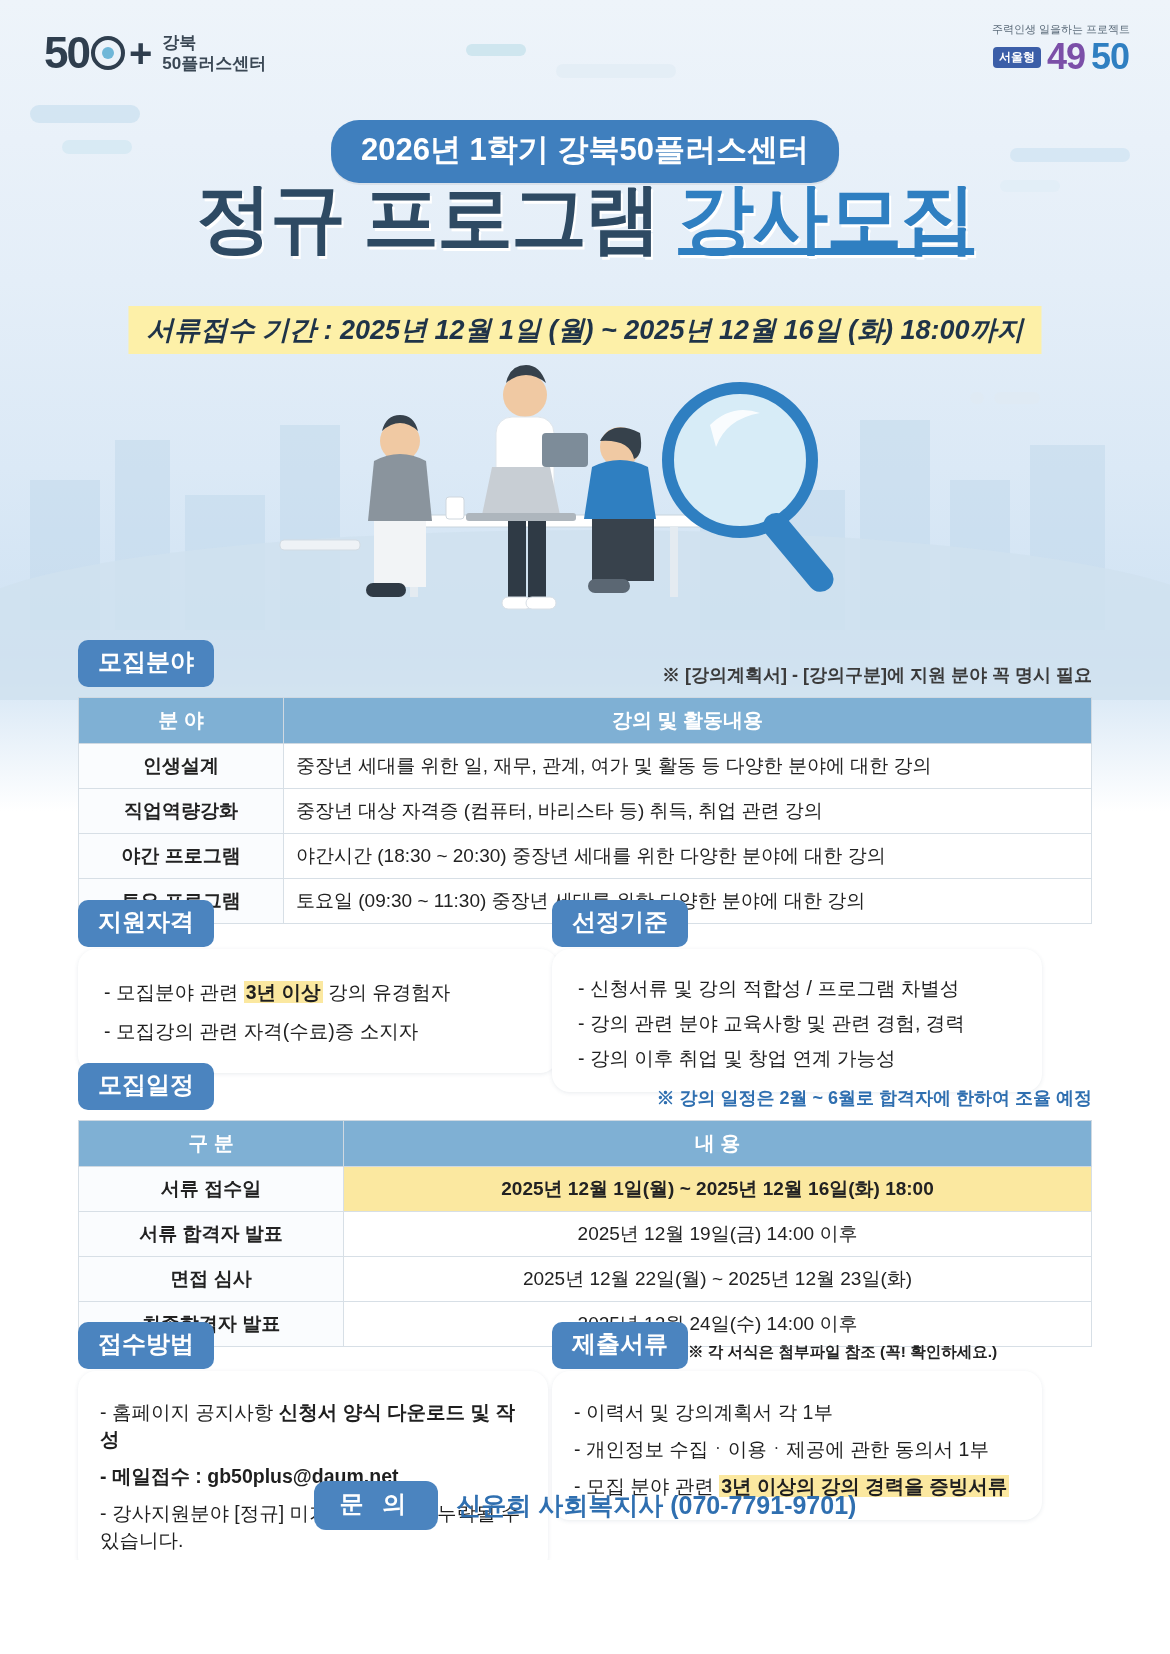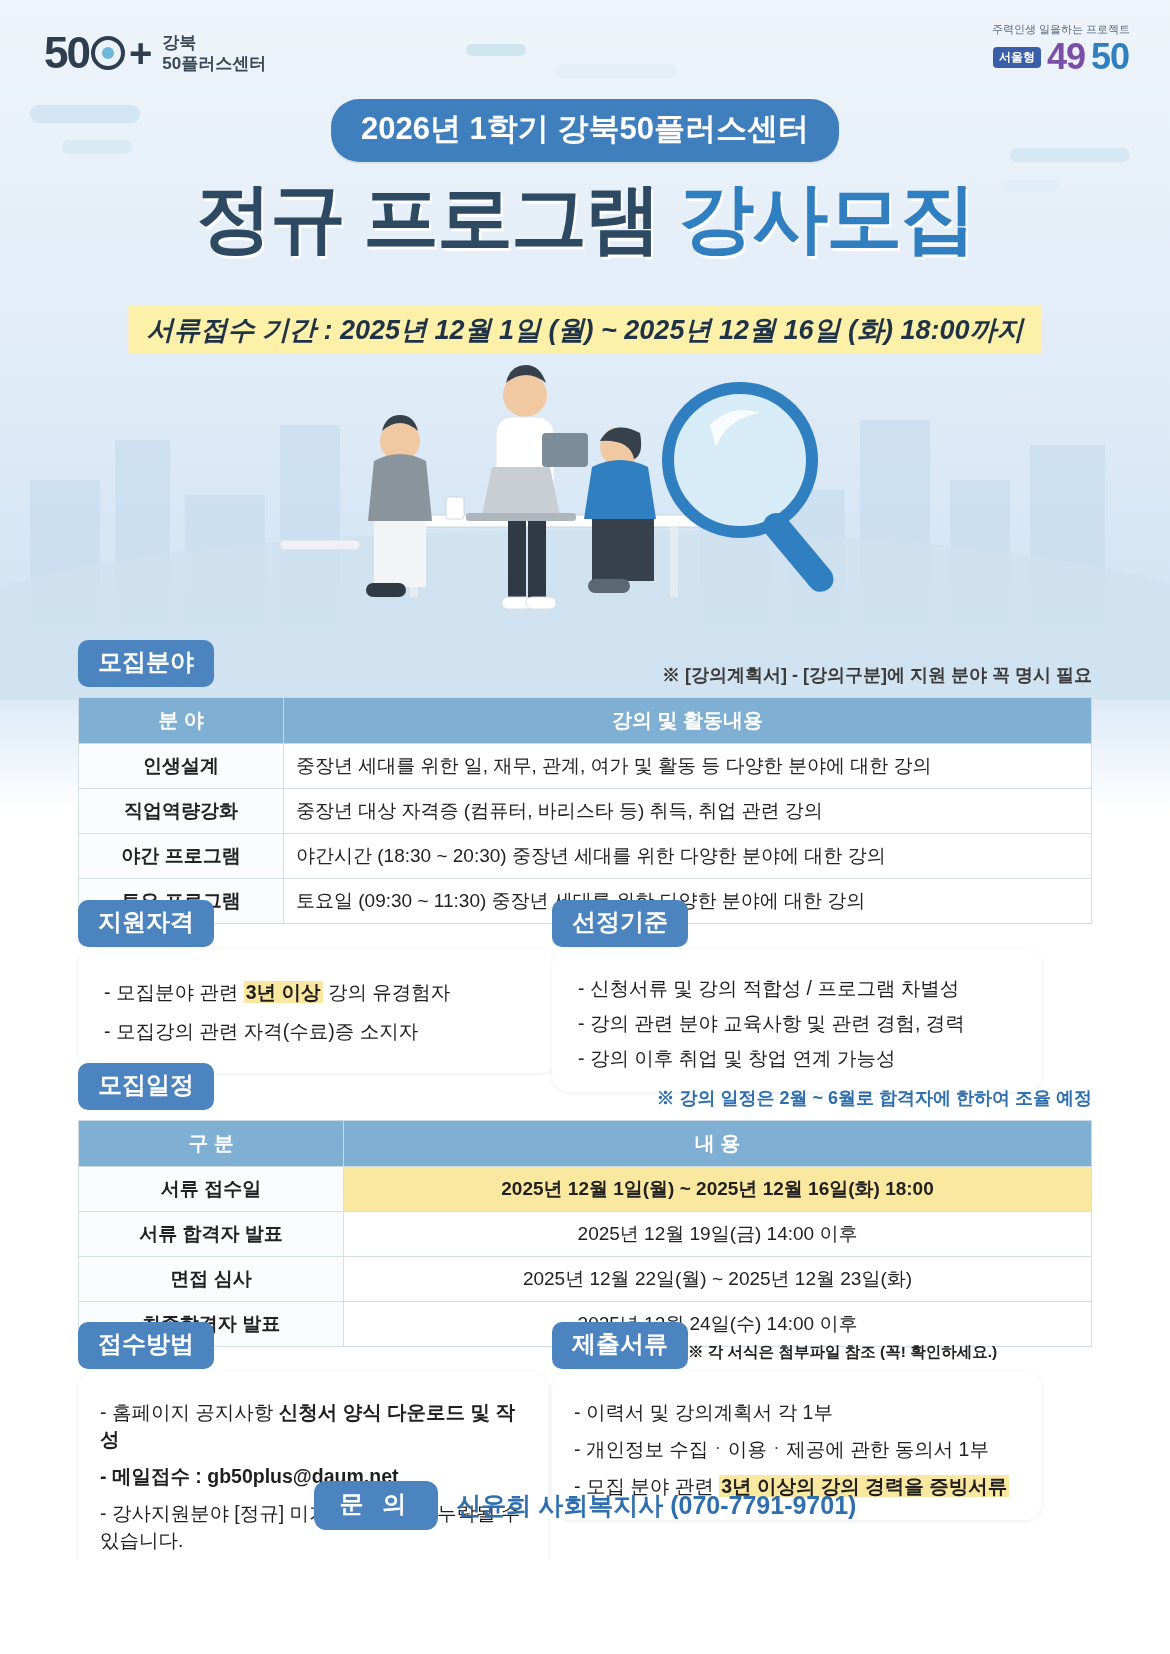--- a/index.html
+++ b/index.html
@@ -42,31 +42,31 @@
   .logo-plus { font-size:40px; font-weight:bold; color:#2f3e4e; margin-left:2px;}
   .logo-text { font-size:17px; line-height:1.25; color:#3a4754; font-weight:bold;}
 
   .brand-right { position:absolute; right:40px; top:22px; text-align:center;}
   .brand-tag { font-size:11px; color:#5b6b7a; letter-spacing:0px;}
   .brand-box { display:inline-block; background:#3b5ea8; color:#fff; font-size:12px; font-weight:bold; padding:2px 6px; border-radius:4px;}
   .brand-num { font-size:36px; font-weight:bold; color:#7b4fa8; letter-spacing:-1px; line-height:1;}
 
   
   .title-pill {
-    position:absolute; left:50%; transform:translateX(-50%); top:99px;
+    position:absolute; left:50%; transform:translateX(-50%); top:120px;
     background:#3f7fbe; color:#fff; font-size:31px; font-weight:bold;
     padding:9px 30px 12px; border-radius:28px; white-space:nowrap;
     box-shadow:0 2px 0 rgba(0,0,0,.06);
   }
   .main-title {
     position:absolute; left:0; right:0; top:168px; text-align:center;
     font-size:76px; font-weight:bold; color:#2e4a63; letter-spacing:-2px;
     text-shadow: 2px 3px 0 #ffffff;
   }
-  .main-title .accent { color:#2f7fc1; }
+  .main-title .accent { color:#2f7fc1;text-decoration:underline; }
   .date-band {
     position:absolute; left:50%; transform:translateX(-50%); top:306px;
     background:#fdf0a8; color:#1f3348; font-size:27px; font-weight:bold;
     padding:6px 18px; white-space:nowrap;font-style:italic;
   }
 
   
   .illus { position:absolute; left:270px; top:355px; width:640px; height:300px; }
 
   

